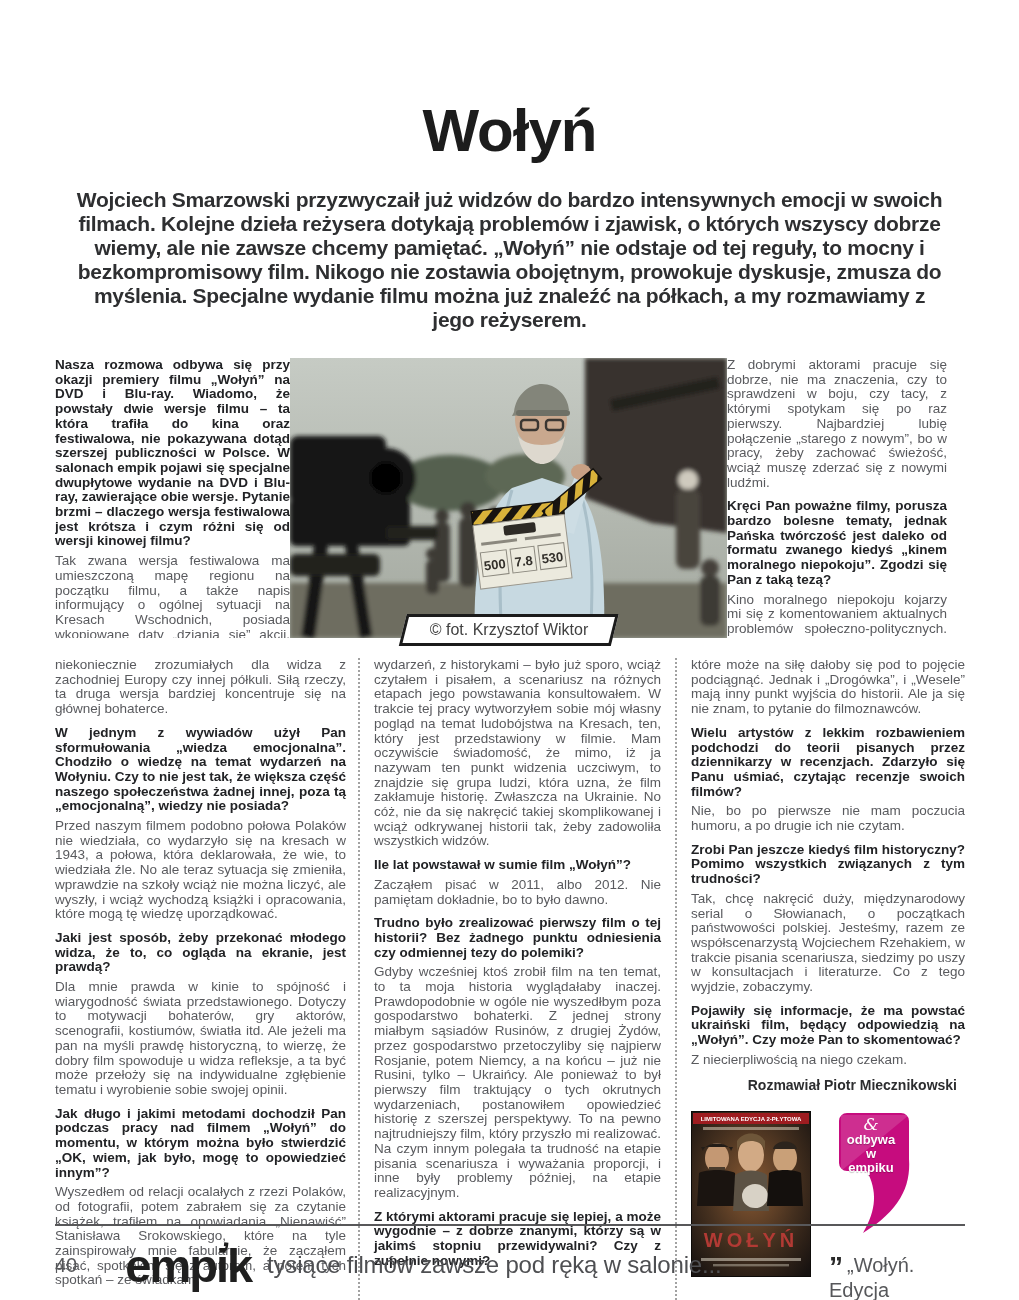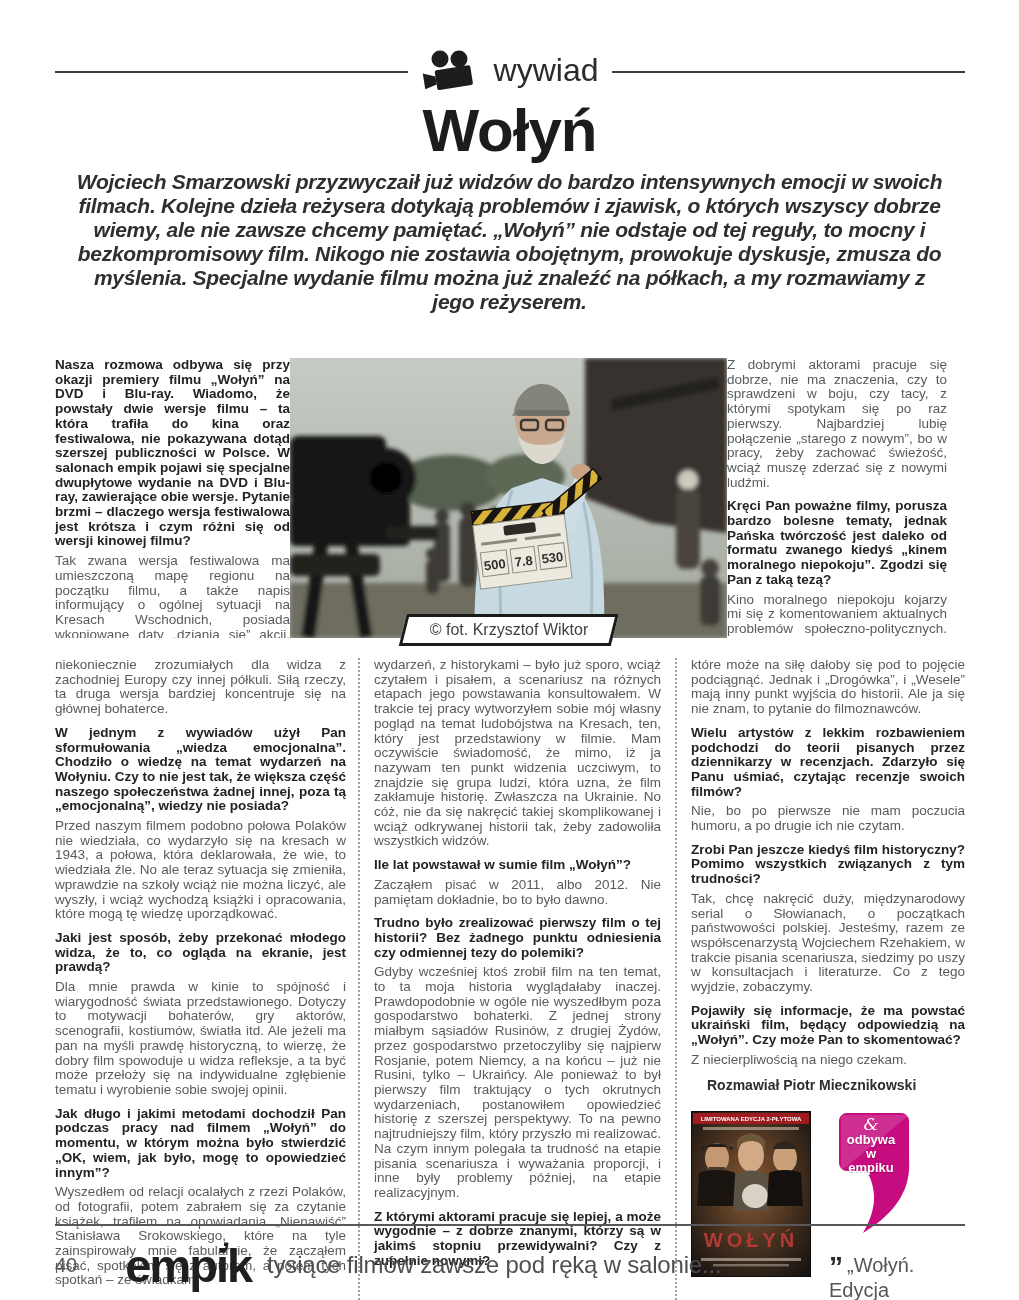--- a/index.html
+++ b/index.html
@@ -6,42 +6,42 @@
   .page{position:relative;width:1019px;height:1300px;background:#ffffff;margin:0 auto;
         font-family:"Liberation Sans","DejaVu Sans",sans-serif;overflow:hidden;color:#222;}
   
   .header-row{position:absolute;top:50px;left:55px;width:910px;display:flex;align-items:center;gap:14px;}
   .header-rule{flex:1;height:2px;background:#3c3c3c;}
   .cam-icon{flex:0 0 auto;width:58px;height:44px;}
   .section-label{flex:0 0 auto;font-size:32px;color:#2b2b2b;letter-spacing:0;padding-bottom:4px;}
   .page-title{position:absolute;top:96px;left:0;width:100%;text-align:center;
               font-size:60px;font-weight:700;color:#1c1c1c;letter-spacing:-1px;}
   
-  .intro{position:absolute;top:170px;left:72px;width:875px;text-align:center;
-         font-size:21px;line-height:24px;font-weight:700;color:#2e2f31;letter-spacing:-0.3px;font-style:italic;}
+  .intro{position:absolute;top:188px;left:72px;width:875px;text-align:center;
+         font-size:21px;line-height:24px;font-weight:700;color:#2e2f31;letter-spacing:-0.3px;}
   
   .main{position:absolute;top:358px;left:55px;width:910px;}
   .row-a{display:flex;height:280px;}
   .col-a1{width:235px;height:280px;overflow:hidden;}
   .photo-wrap{width:437px;height:280px;position:relative;flex:0 0 auto;}
   .col-a2{width:220px;height:280px;overflow:hidden;}
   .row-b{display:flex;margin-top:20px;box-sizing:border-box;}
   .col-b1{width:305px;box-sizing:border-box;padding-right:12px;border-right:2px dotted #a2a2a2;}
   .col-b2{width:317px;box-sizing:border-box;padding:0 14px;border-right:2px dotted #a2a2a2;}
   .col-b3{width:288px;box-sizing:border-box;padding-left:14px;}
   p.q{font-size:13.5px;line-height:14.7px;font-weight:700;color:#222326;margin:9px 0 5px;text-align:justify;}
   p.a{font-size:13.5px;line-height:14.7px;font-weight:400;color:#595a5e;margin:4px 0 9px;text-align:justify;}
   .col-a1 p:first-child,.col-a2 p:first-child,.col-b1 p:first-child,.col-b2 p:first-child,.col-b3 p:first-child{margin-top:0;}
   
   .photo-svg{display:block;width:437px;height:280px;background:#aeb3ac;}
   .photo-caption{position:absolute;left:50%;bottom:-8px;transform:translateX(-50%) skewX(-14deg);
                  background:#fff;border:3px solid #1b1b1b;padding:4px 24px;white-space:nowrap;}
   .photo-caption span{display:inline-block;transform:skewX(14deg);font-size:16px;color:#414141;}
   
-  .byline{font-size:14px;font-weight:700;color:#2c2d2f;margin:4px 16px 0;}
+  .byline{text-align:right;font-size:14px;font-weight:700;color:#2c2d2f;margin:4px 8px 0;}
   .ad-row{display:flex;gap:18px;margin-top:18px;}
   .dvd{flex:0 0 auto;}
   .ad-right{display:flex;flex-direction:column;align-items:flex-start;}
   .badge{position:relative;width:96px;height:128px;}
   .badge svg{position:absolute;left:0;top:0;}
   .badge-text{position:absolute;left:12px;top:4px;width:60px;text-align:center;color:#fff;}
   .badge-amp{font-family:"DejaVu Serif","Liberation Serif",serif;font-style:italic;font-size:17px;line-height:18px;}
   .badge-l1,.badge-l2{font-size:13px;font-weight:700;line-height:14px;text-shadow:0 1px 1px rgba(0,0,0,.25);}
   .ad-caption{margin-top:14px;font-size:20px;line-height:25px;color:#56575a;}
   .cap-quote{font-size:28px;font-weight:700;color:#2b2b2b;line-height:10px;vertical-align:-4px;margin-right:4px;}
@@ -51,33 +51,20 @@
   .page-number{font-size:20px;color:#56575a;}
   .empik-logo{position:relative;font-size:47px;font-weight:700;color:#1f1f1f;letter-spacing:-2px;margin-left:48px;line-height:47px;}
   .logo-mark{position:absolute;top:-13px;right:24px;font-size:30px;font-weight:700;transform:rotate(6deg);color:#1f1f1f;}
   .tagline{font-size:24px;color:#4e4f52;margin-left:16px;letter-spacing:-0.2px;}
 </style>
 </head>
 <body>
 
 <div class="page">
 
-  <div class="header-row">
-    <div class="header-rule"></div>
-    <svg class="cam-icon" viewBox="0 0 58 44">
-      <circle cx="18" cy="9" r="8.5" fill="#1d1d1d"></circle>
-      <circle cx="37" cy="9" r="8.5" fill="#1d1d1d"></circle>
-      <g transform="rotate(-9 30 29)">
-        <rect x="14" y="18" width="36" height="20" rx="2" fill="#1d1d1d"></rect>
-        <polygon points="14,24 2,19 2,35 14,32" fill="#1d1d1d"></polygon>
-      </g>
-    </svg>
-    <div class="section-label">wywiad</div>
-    <div class="header-rule"></div>
-  </div>
 
   <div class="page-title">Wołyń</div>
 
   <div class="intro">Wojciech Smarzowski przyzwyczaił już widzów do bardzo intensywnych emocji w swoich filmach. Kolejne dzieła reżysera dotykają problemów i zjawisk, o których wszyscy dobrze wiemy, ale nie zawsze chcemy pamiętać. „Wołyń” nie odstaje od tej reguły, to mocny i bezkompromisowy film. Nikogo nie zostawia obojętnym, prowokuje dyskusje, zmusza do myślenia. Specjalne wydanie filmu można już znaleźć na półkach, a my rozmawiamy z jego reżyserem.</div>
 
   <div class="main">
     <div class="row-a">
       <div class="col-a1">
           <p class="q">Nasza rozmowa odbywa się przy okazji premiery filmu „Wołyń” na DVD i Blu-ray. Wiadomo, że powstały dwie wersje filmu – ta która trafiła do kina oraz festiwalowa, nie pokazywana dotąd szerszej publiczności w Polsce. W salonach empik pojawi się specjalne dwupłytowe wydanie na DVD i Blu-ray, zawierające obie wersje. Pytanie brzmi – dlaczego wersja festiwalowa jest krótsza i czym różni się od wersji kinowej filmu?</p>
           <p class="a">Tak zwana wersja festiwalowa ma umieszczoną mapę regionu na początku filmu, a także napis informujący o ogólnej sytuacji na Kresach Wschodnich, posiada wkopiowane daty „dziania się” akcji. Wersja jest pozbawiona kilku dygresji, istotnych dla Polaków, lecz</p>

